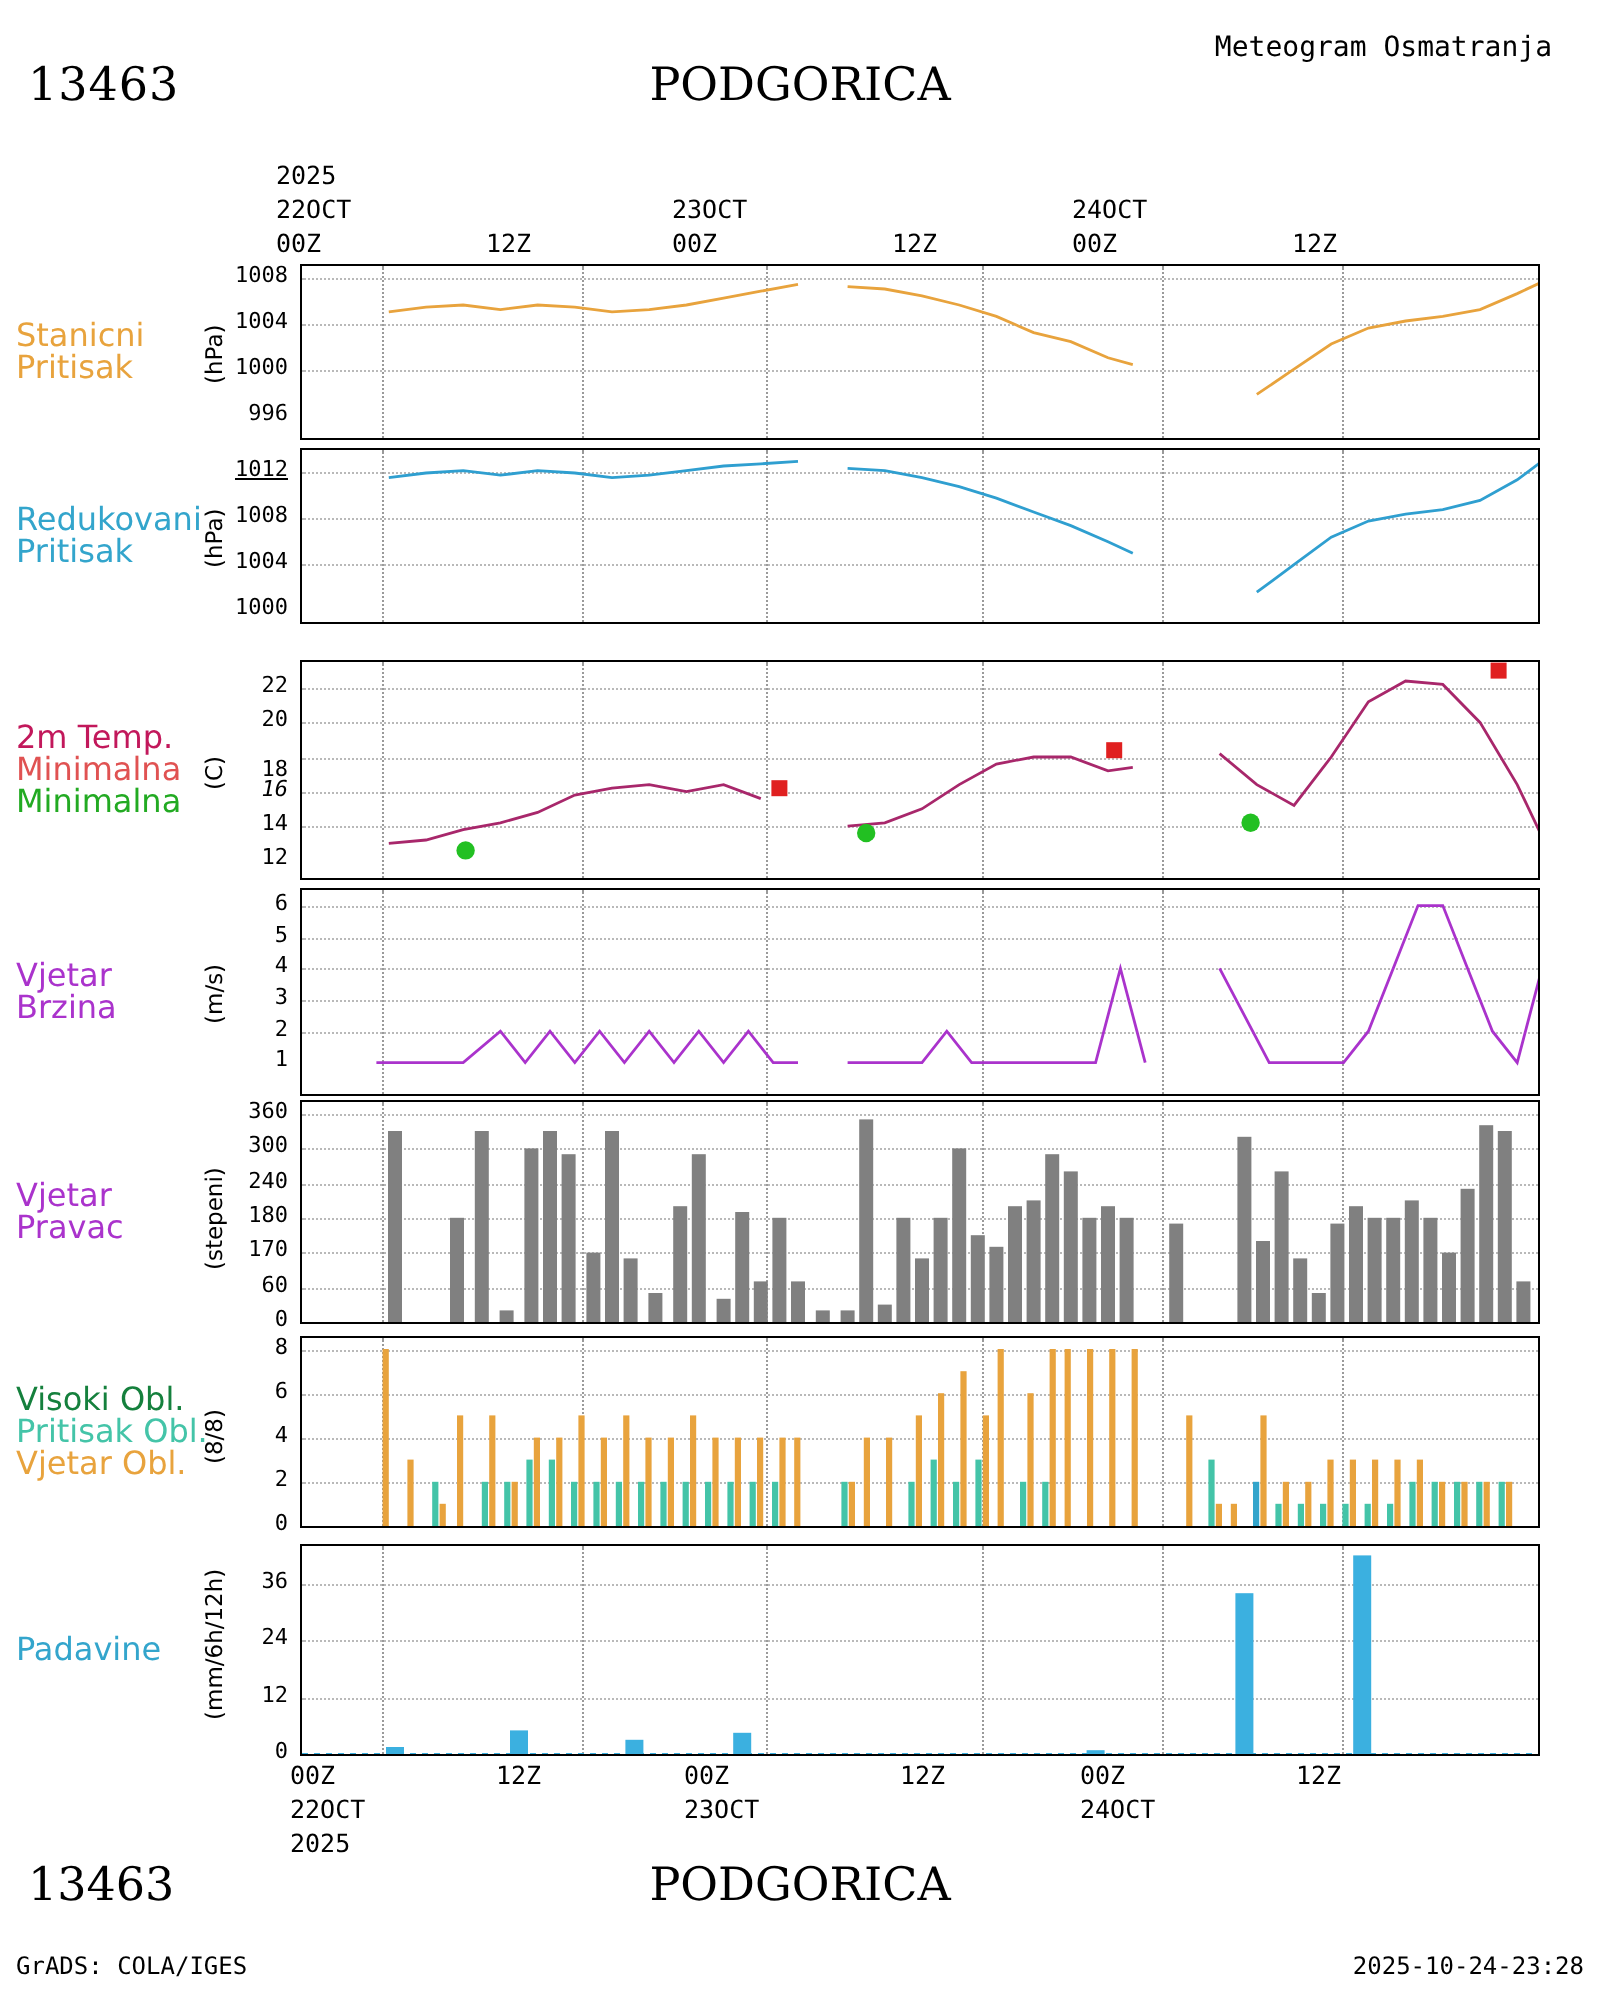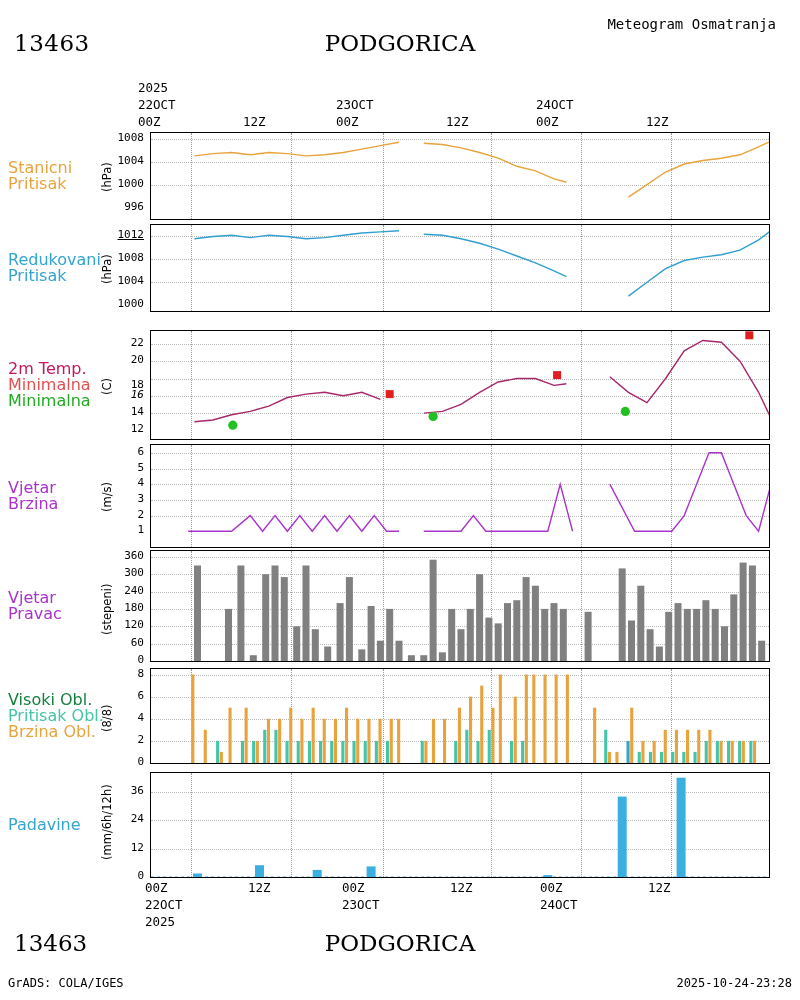--- a/index.html
+++ b/index.html
@@ -371,36 +371,36 @@
     <div class="ylab" style="left: 104px; top: 507.615px; width: 40px; position: absolute;">2</div>
     <div class="ylab" style="left: 104px; top: 491.923px; width: 40px; position: absolute;">3</div>
     <div class="ylab" style="left: 104px; top: 476.231px; width: 40px; position: absolute;">4</div>
     <div class="ylab" style="left: 104px; top: 460.538px; width: 40px; position: absolute;">5</div>
     <div class="ylab" style="left: 104px; top: 444.846px; width: 40px; position: absolute;">6</div>
     <div class="rowlabel" style="left: 8px; top: 478px; color: rgb(170, 51, 204);">Vjetar</div>
     <div class="rowlabel" style="left: 8px; top: 494px; color: rgb(170, 51, 204);">Brzina</div>
     <div class="axisname" style="left: 100px; top: 512px;">(m/s)</div>
     <div class="ylab" style="left: 104px; top: 653px; width: 40px; position: absolute;">0</div>
     <div class="ylab" style="left: 104px; top: 635.632px; width: 40px; position: absolute;">60</div>
-    <div class="ylab" style="left: 104px; top: 618.263px; width: 40px; position: absolute;">120</div>
+    <div class="ylab" style="left: 104px; top: 618.263px; width: 40px; position: absolute;">170</div>
     <div class="ylab" style="left: 104px; top: 600.895px; width: 40px; position: absolute;">180</div>
     <div class="ylab" style="left: 104px; top: 583.526px; width: 40px; position: absolute;">240</div>
     <div class="ylab" style="left: 104px; top: 566.158px; width: 40px; position: absolute;">300</div>
     <div class="ylab" style="left: 104px; top: 548.789px; width: 40px; position: absolute;">360</div>
     <div class="rowlabel" style="left: 8px; top: 588px; color: rgb(170, 51, 204);">Vjetar</div>
     <div class="rowlabel" style="left: 8px; top: 604px; color: rgb(170, 51, 204);">Pravac</div>
     <div class="axisname" style="left: 100px; top: 634.8px;">(stepeni)</div>
     <div class="ylab" style="left: 104px; top: 755px; width: 40px; position: absolute;">0</div>
     <div class="ylab" style="left: 104px; top: 732.882px; width: 40px; position: absolute;">2</div>
     <div class="ylab" style="left: 104px; top: 710.765px; width: 40px; position: absolute;">4</div>
     <div class="ylab" style="left: 104px; top: 688.647px; width: 40px; position: absolute;">6</div>
     <div class="ylab" style="left: 104px; top: 666.529px; width: 40px; position: absolute;">8</div>
     <div class="rowlabel" style="left: 8px; top: 690px; color: #15803d;">Visoki Obl.</div>
     <div class="rowlabel" style="left: 8px; top: 706px; color: rgb(68, 196, 168);">Pritisak Obl.</div>
-    <div class="rowlabel" style="left: 8px; top: 722px; color: rgb(232, 163, 61);">Brzina Obl.</div>
+    <div class="rowlabel" style="left: 8px; top: 722px; color: rgb(232, 163, 61);">Vjetar Obl.</div>
     <div class="axisname" style="left: 100px; top: 732px;">(8/8)</div>
     <div class="ylab" style="left: 104px; top: 869px; width: 40px; position: absolute;">0</div>
     <div class="ylab" style="left: 104px; top: 840.636px; width: 40px; position: absolute;">12</div>
     <div class="ylab" style="left: 104px; top: 812.273px; width: 40px; position: absolute;">24</div>
     <div class="ylab" style="left: 104px; top: 783.909px; width: 40px; position: absolute;">36</div>
     <div class="rowlabel" style="left: 8px; top: 815px; color: rgb(51, 165, 204);">Padavine</div>
     <div class="axisname" style="left: 100px; top: 860.2px;">(mm/6h/12h)</div>
   </div>
 
 </body></html>

